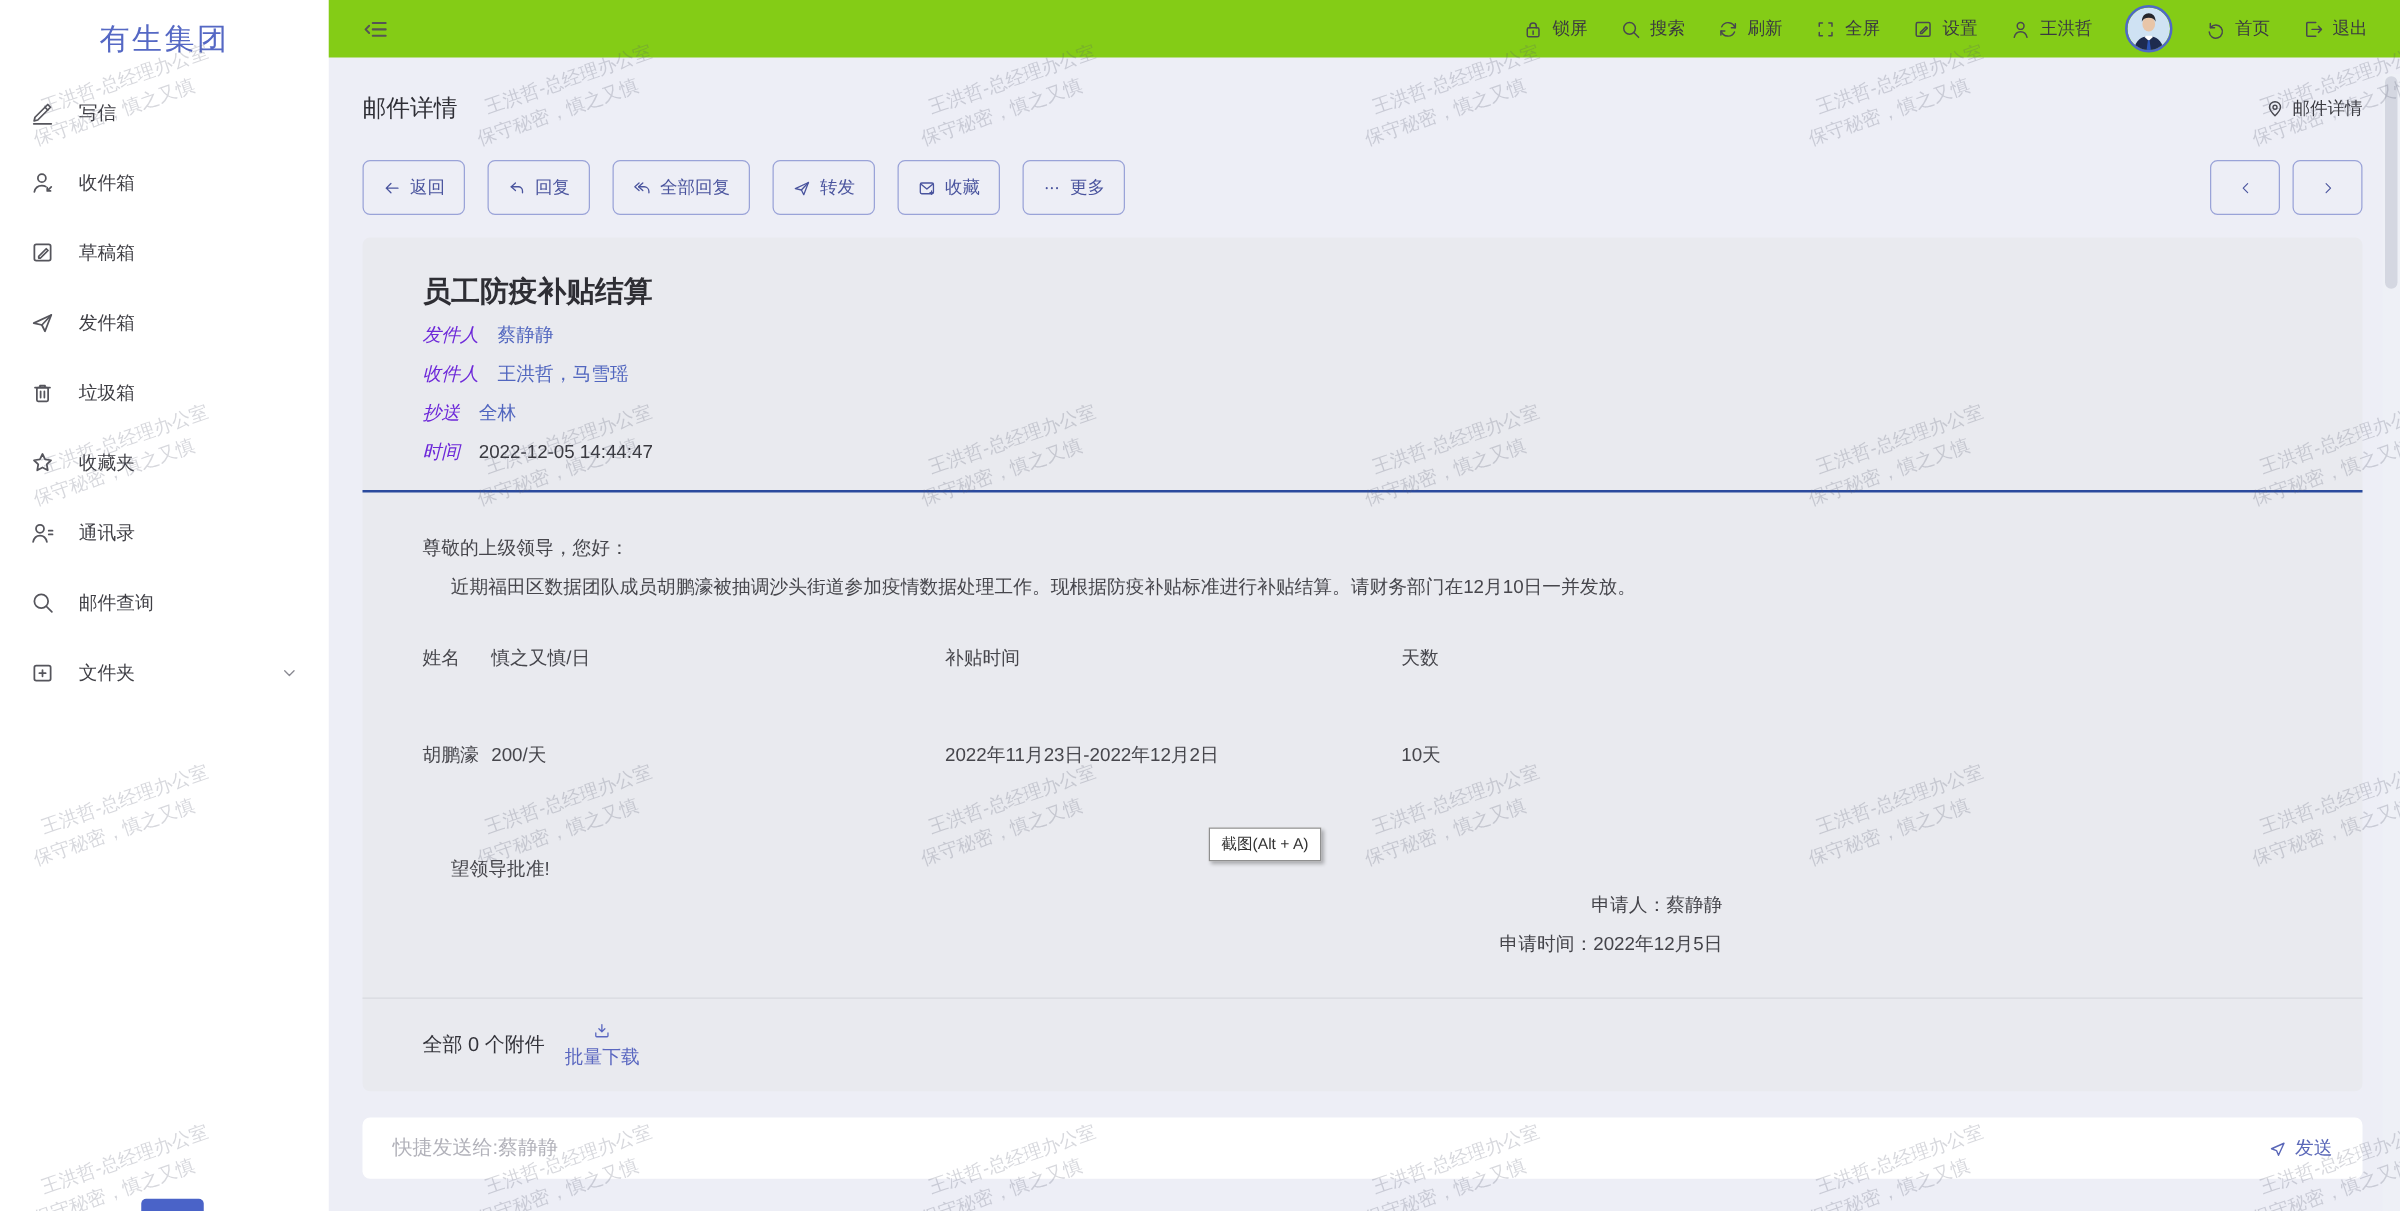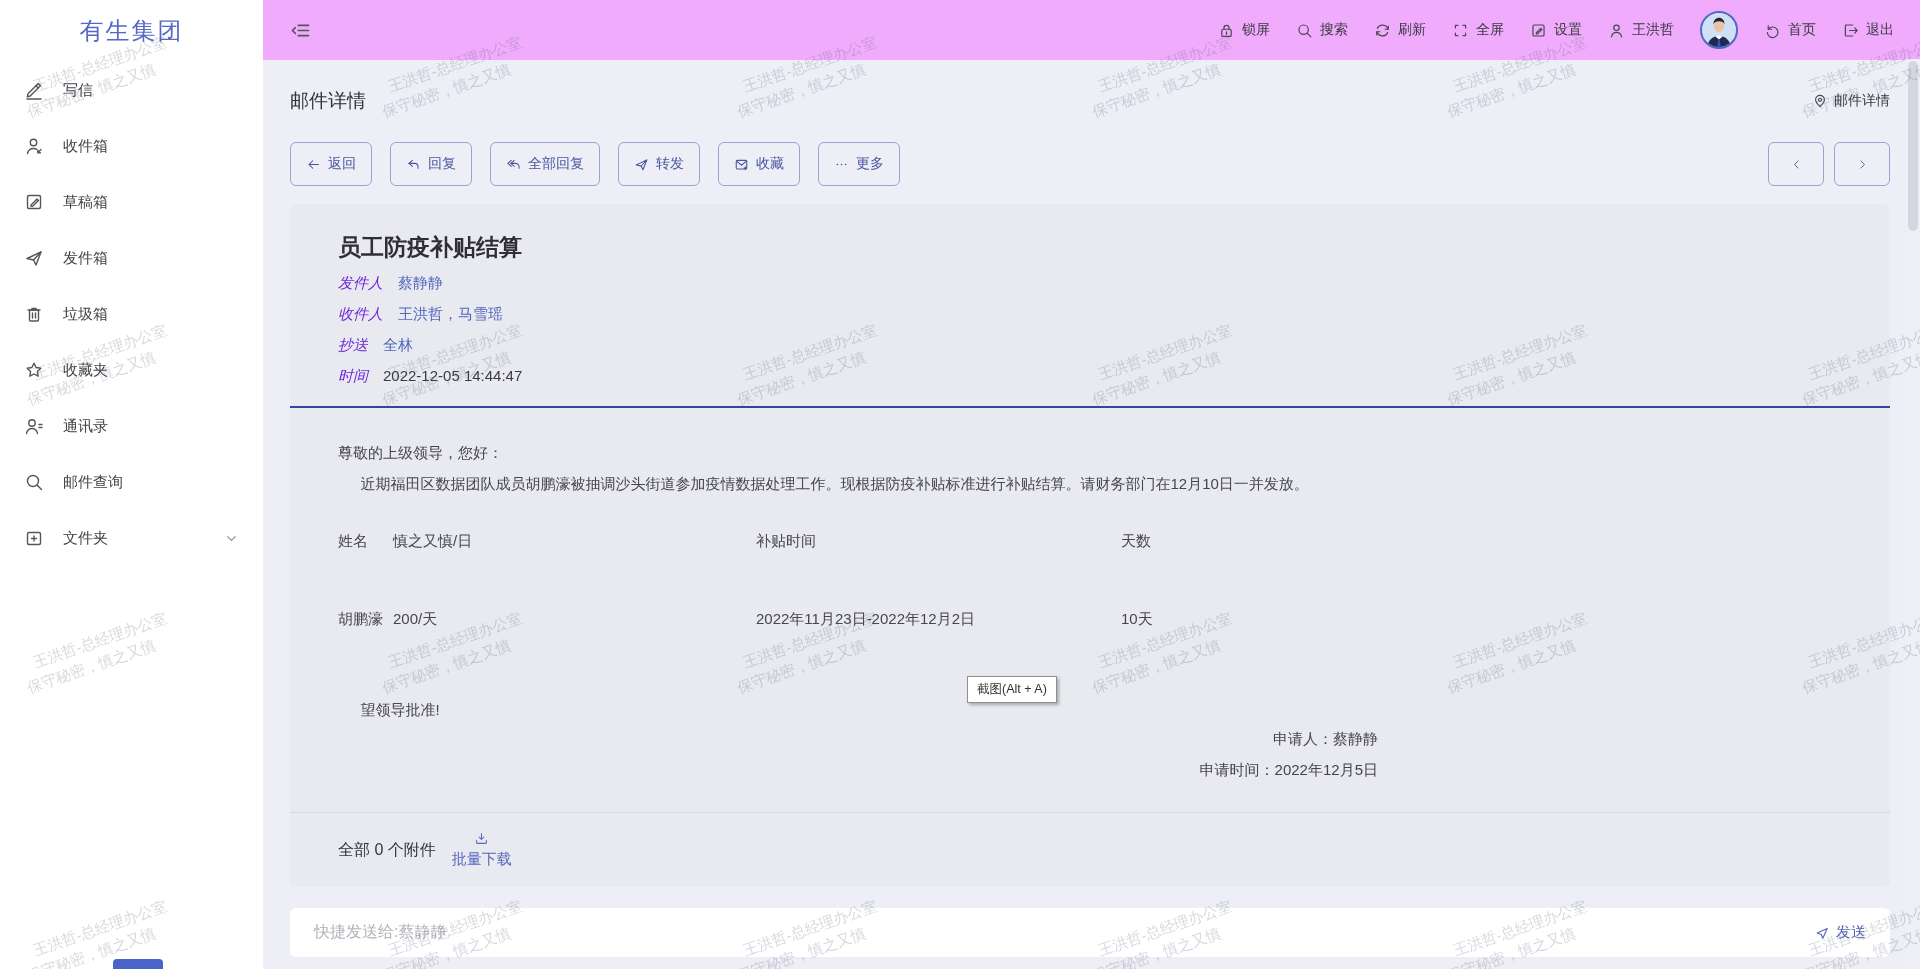--- a/index.html
+++ b/index.html
@@ -10,21 +10,21 @@
   
   .sidebar { width:263px; background:#fff; flex-shrink:0; position:relative; }
   .logo { height:62px; display:flex; align-items:center; justify-content:center; color:#5568c4; font-size:24px; letter-spacing:2px; }
   .nav-item { height:56px; display:flex; align-items:center; padding:0 24px; gap:19px; color:#3f3f45; font-size:15px; cursor:pointer; }
   .nav-item .icon { width:20px; height:20px; color:#55555c; flex-shrink:0; }
   .nav-item .chev { margin-left:auto; width:15px; height:15px; color:#8a8a92; }
   .sidebar-accent { position:absolute; left:113px; bottom:0; width:50px; height:10px; background:#4a63c8; border-radius:4px 4px 0 0; }
 
   
   .main { flex:1; display:flex; flex-direction:column; min-width:0; position:relative; }
-  .topbar { height:60px; background:#f0abfc; display:flex; align-items:center; justify-content:space-between; padding:0 26px; flex-shrink:0; }
+  .topbar { height:46px; background:#84cc16; display:flex; align-items:center; justify-content:space-between; padding:0 26px; flex-shrink:0; }
   .collapse { width:23px; height:23px; color:#555; cursor:pointer; }
   .top-actions { display:flex; align-items:center; gap:26px; }
   .top-action { display:flex; align-items:center; gap:7px; font-size:14px; color:#3a3a40; cursor:pointer; white-space:nowrap; }
   .top-action .icon { width:17px; height:17px; color:#47474f; }
   .avatar { width:38px; height:38px; border-radius:50%; border:2px solid #4f68c8; overflow:hidden; cursor:pointer; flex-shrink:0; }
   .avatar svg { display:block; width:100%; height:100%; }
 
   
   .content { flex:1; padding:0 30px 0 27px; position:relative; }
   .content-head { display:flex; justify-content:space-between; align-items:center; margin-top:28px; }

